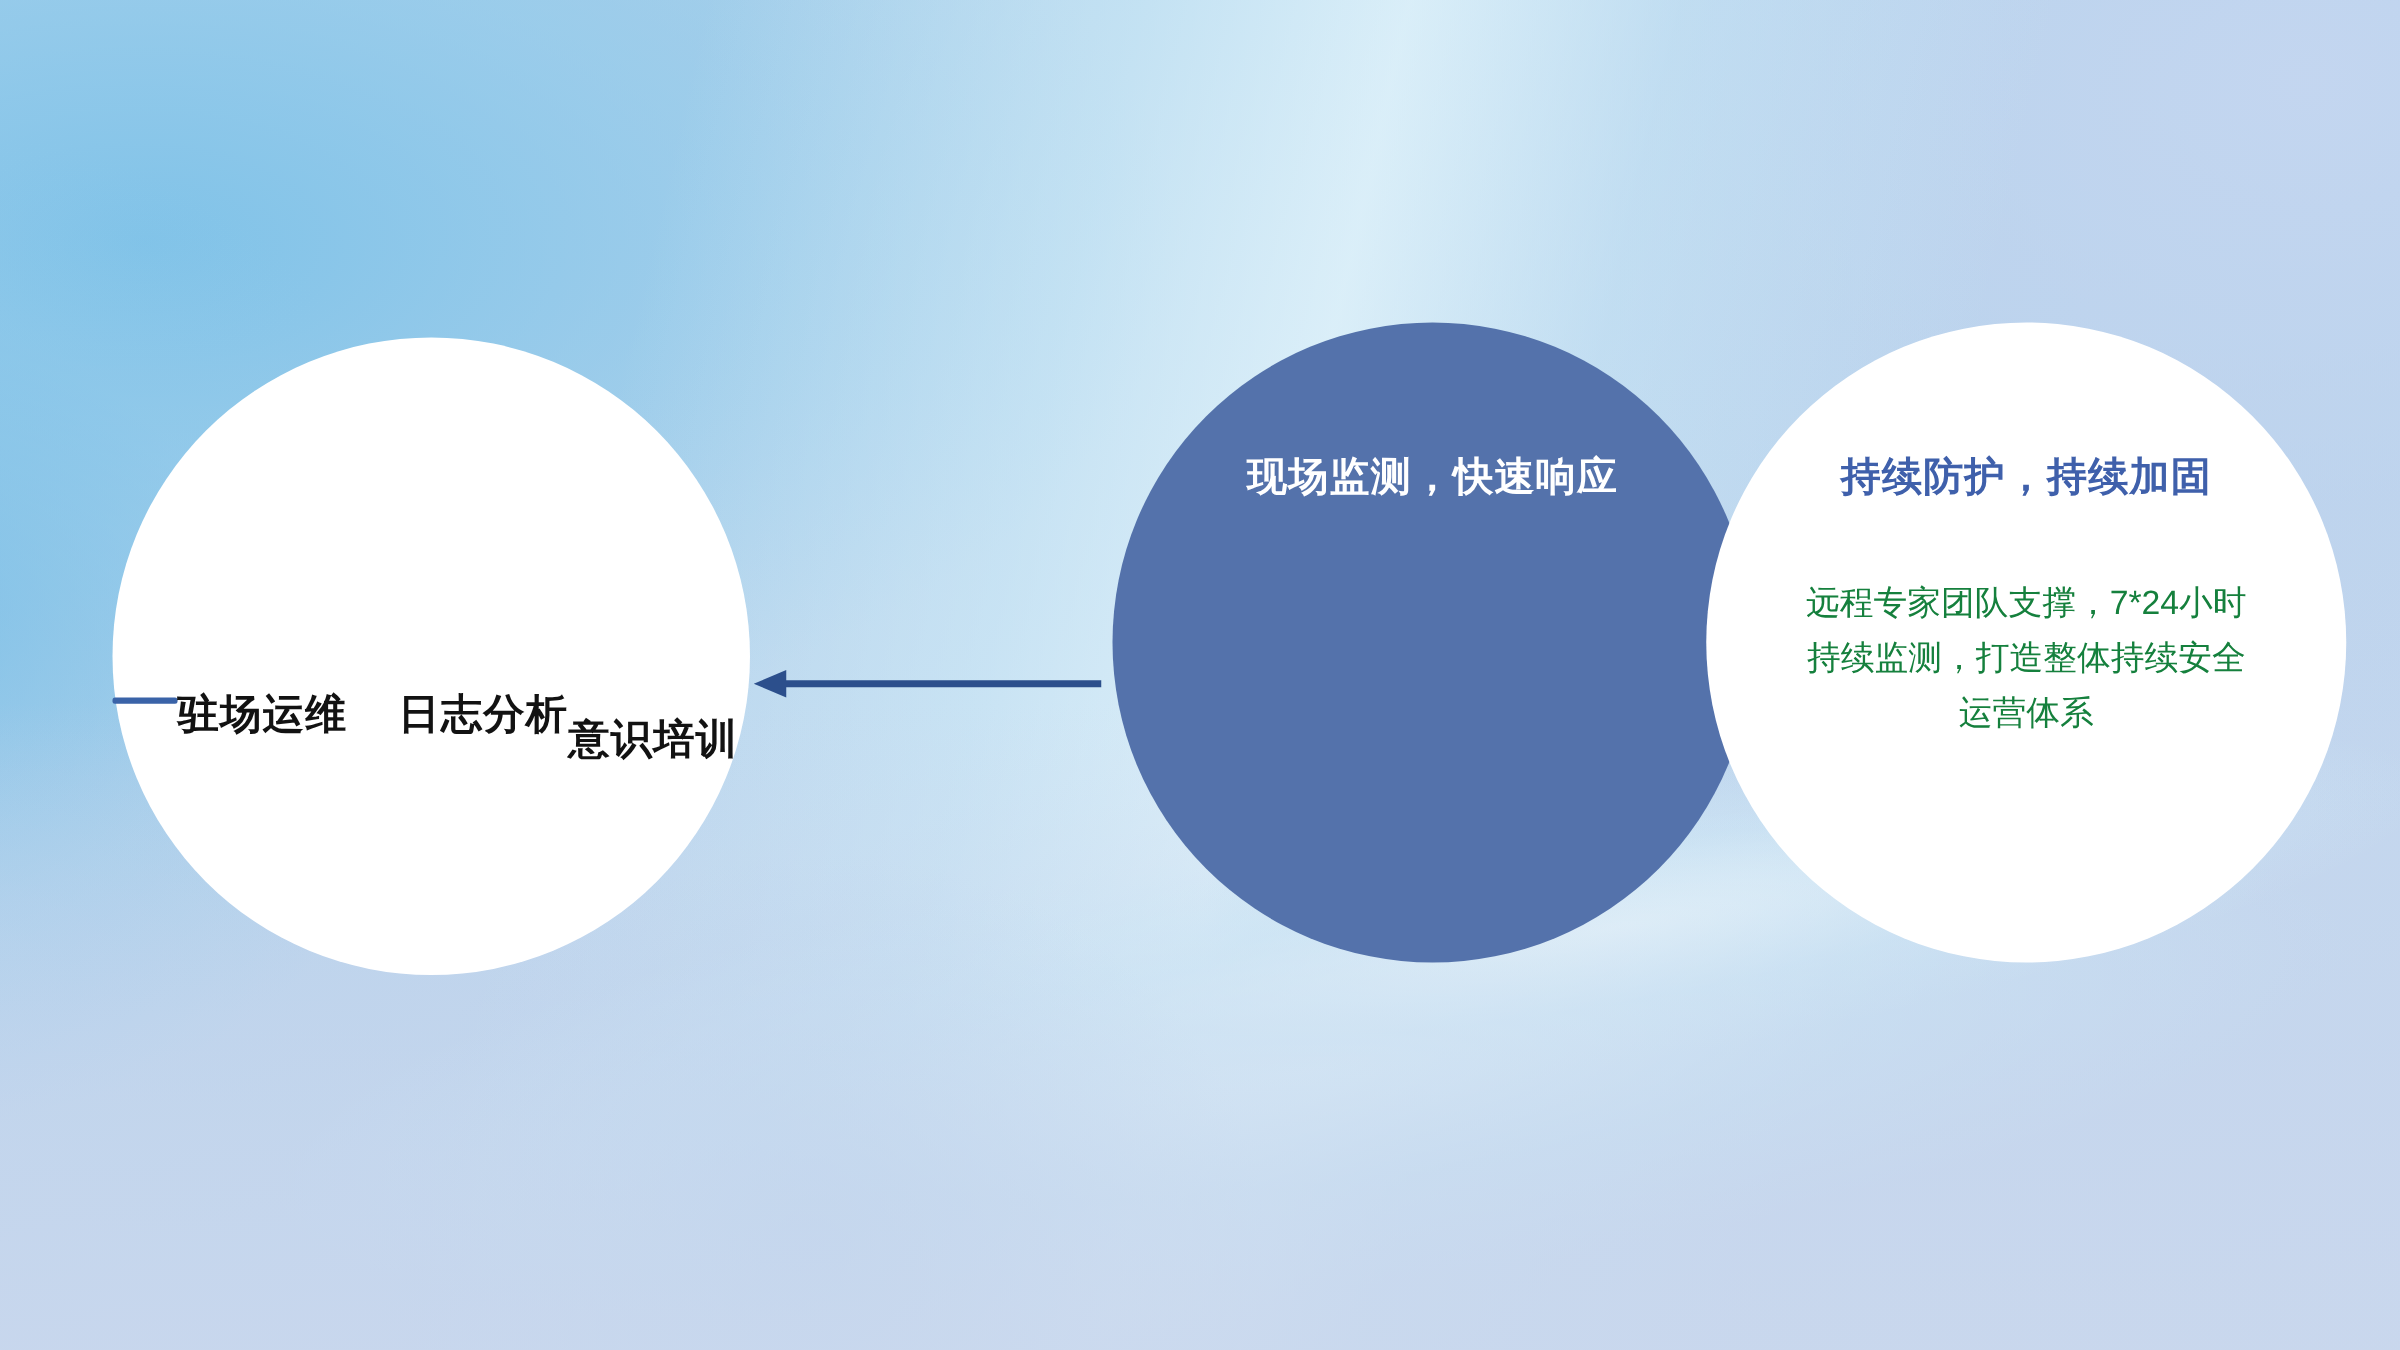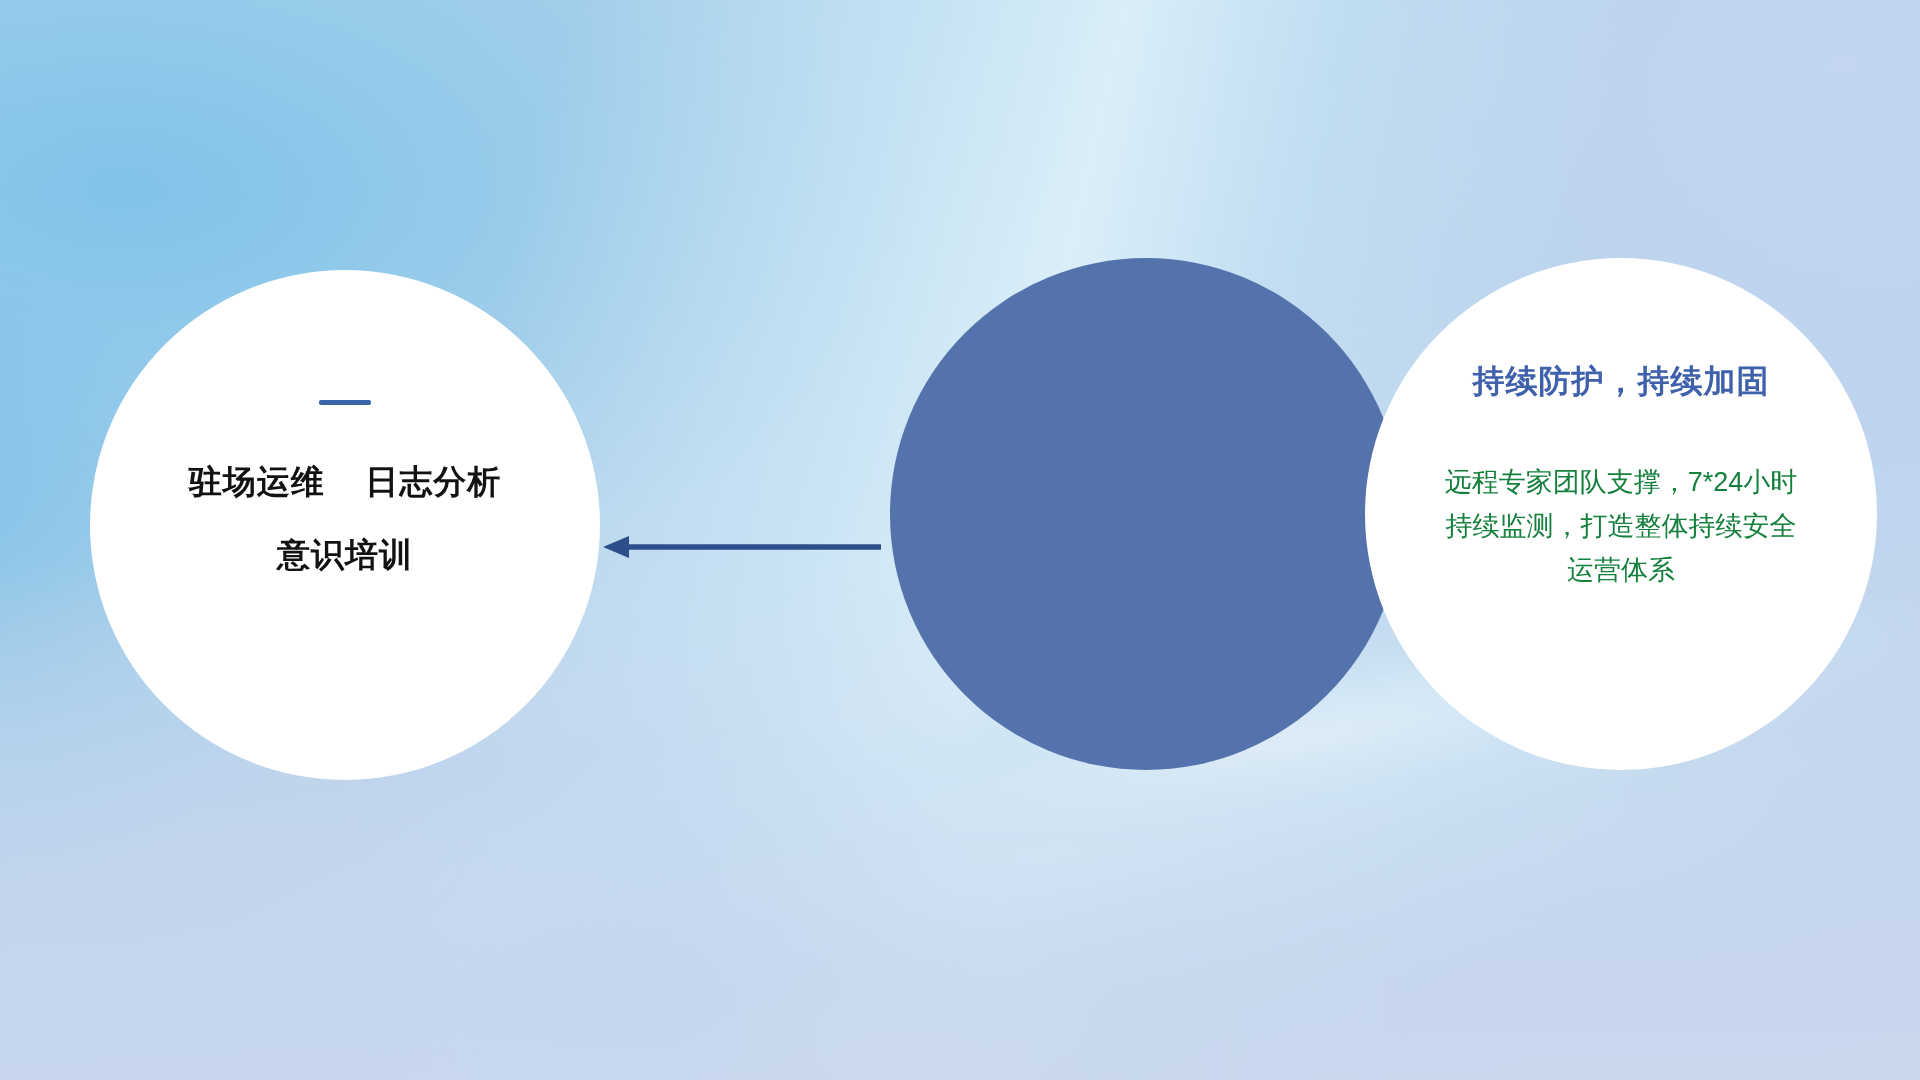--- a/index.html
+++ b/index.html
@@ -79,21 +79,20 @@
     width: 512px; height: 512px;
     background: #ffffff;
   }
 
   
   #left-content {
     position: absolute;
     left: 90px; top: 270px;
     width: 510px; height: 510px;
     display: flex;
-    flex-direction: column;
     align-items: center;
     justify-content: flex-start;
     padding-top: 130px;
     box-sizing: border-box;
   }
   #left-divider {
     width: 52px;
     height: 5px;
     background: #3a63a8;
     border-radius: 2px;
@@ -203,20 +202,21 @@
     <polygon points="8,31 34,20 34,42" fill="#2c4f8c"></polygon>
   </svg>
 
   <div id="left-content">
     <div id="left-divider"></div>
     <div class="left-line">驻场运维    日志分析</div>
     <div class="left-line">意识培训</div>
   </div>
 
   <div id="mid-content">
+    <div id="mid-title">现场监测，快速响应</div>
   </div>
 
   <div id="right-content">
     <div id="right-title">持续防护，持续加固</div>
     <div id="right-body">远程专家团队支撑，7*24小时持续监测，打造整体持续安全运营体系</div>
   </div>
 
 </div>
 
 </body></html>

